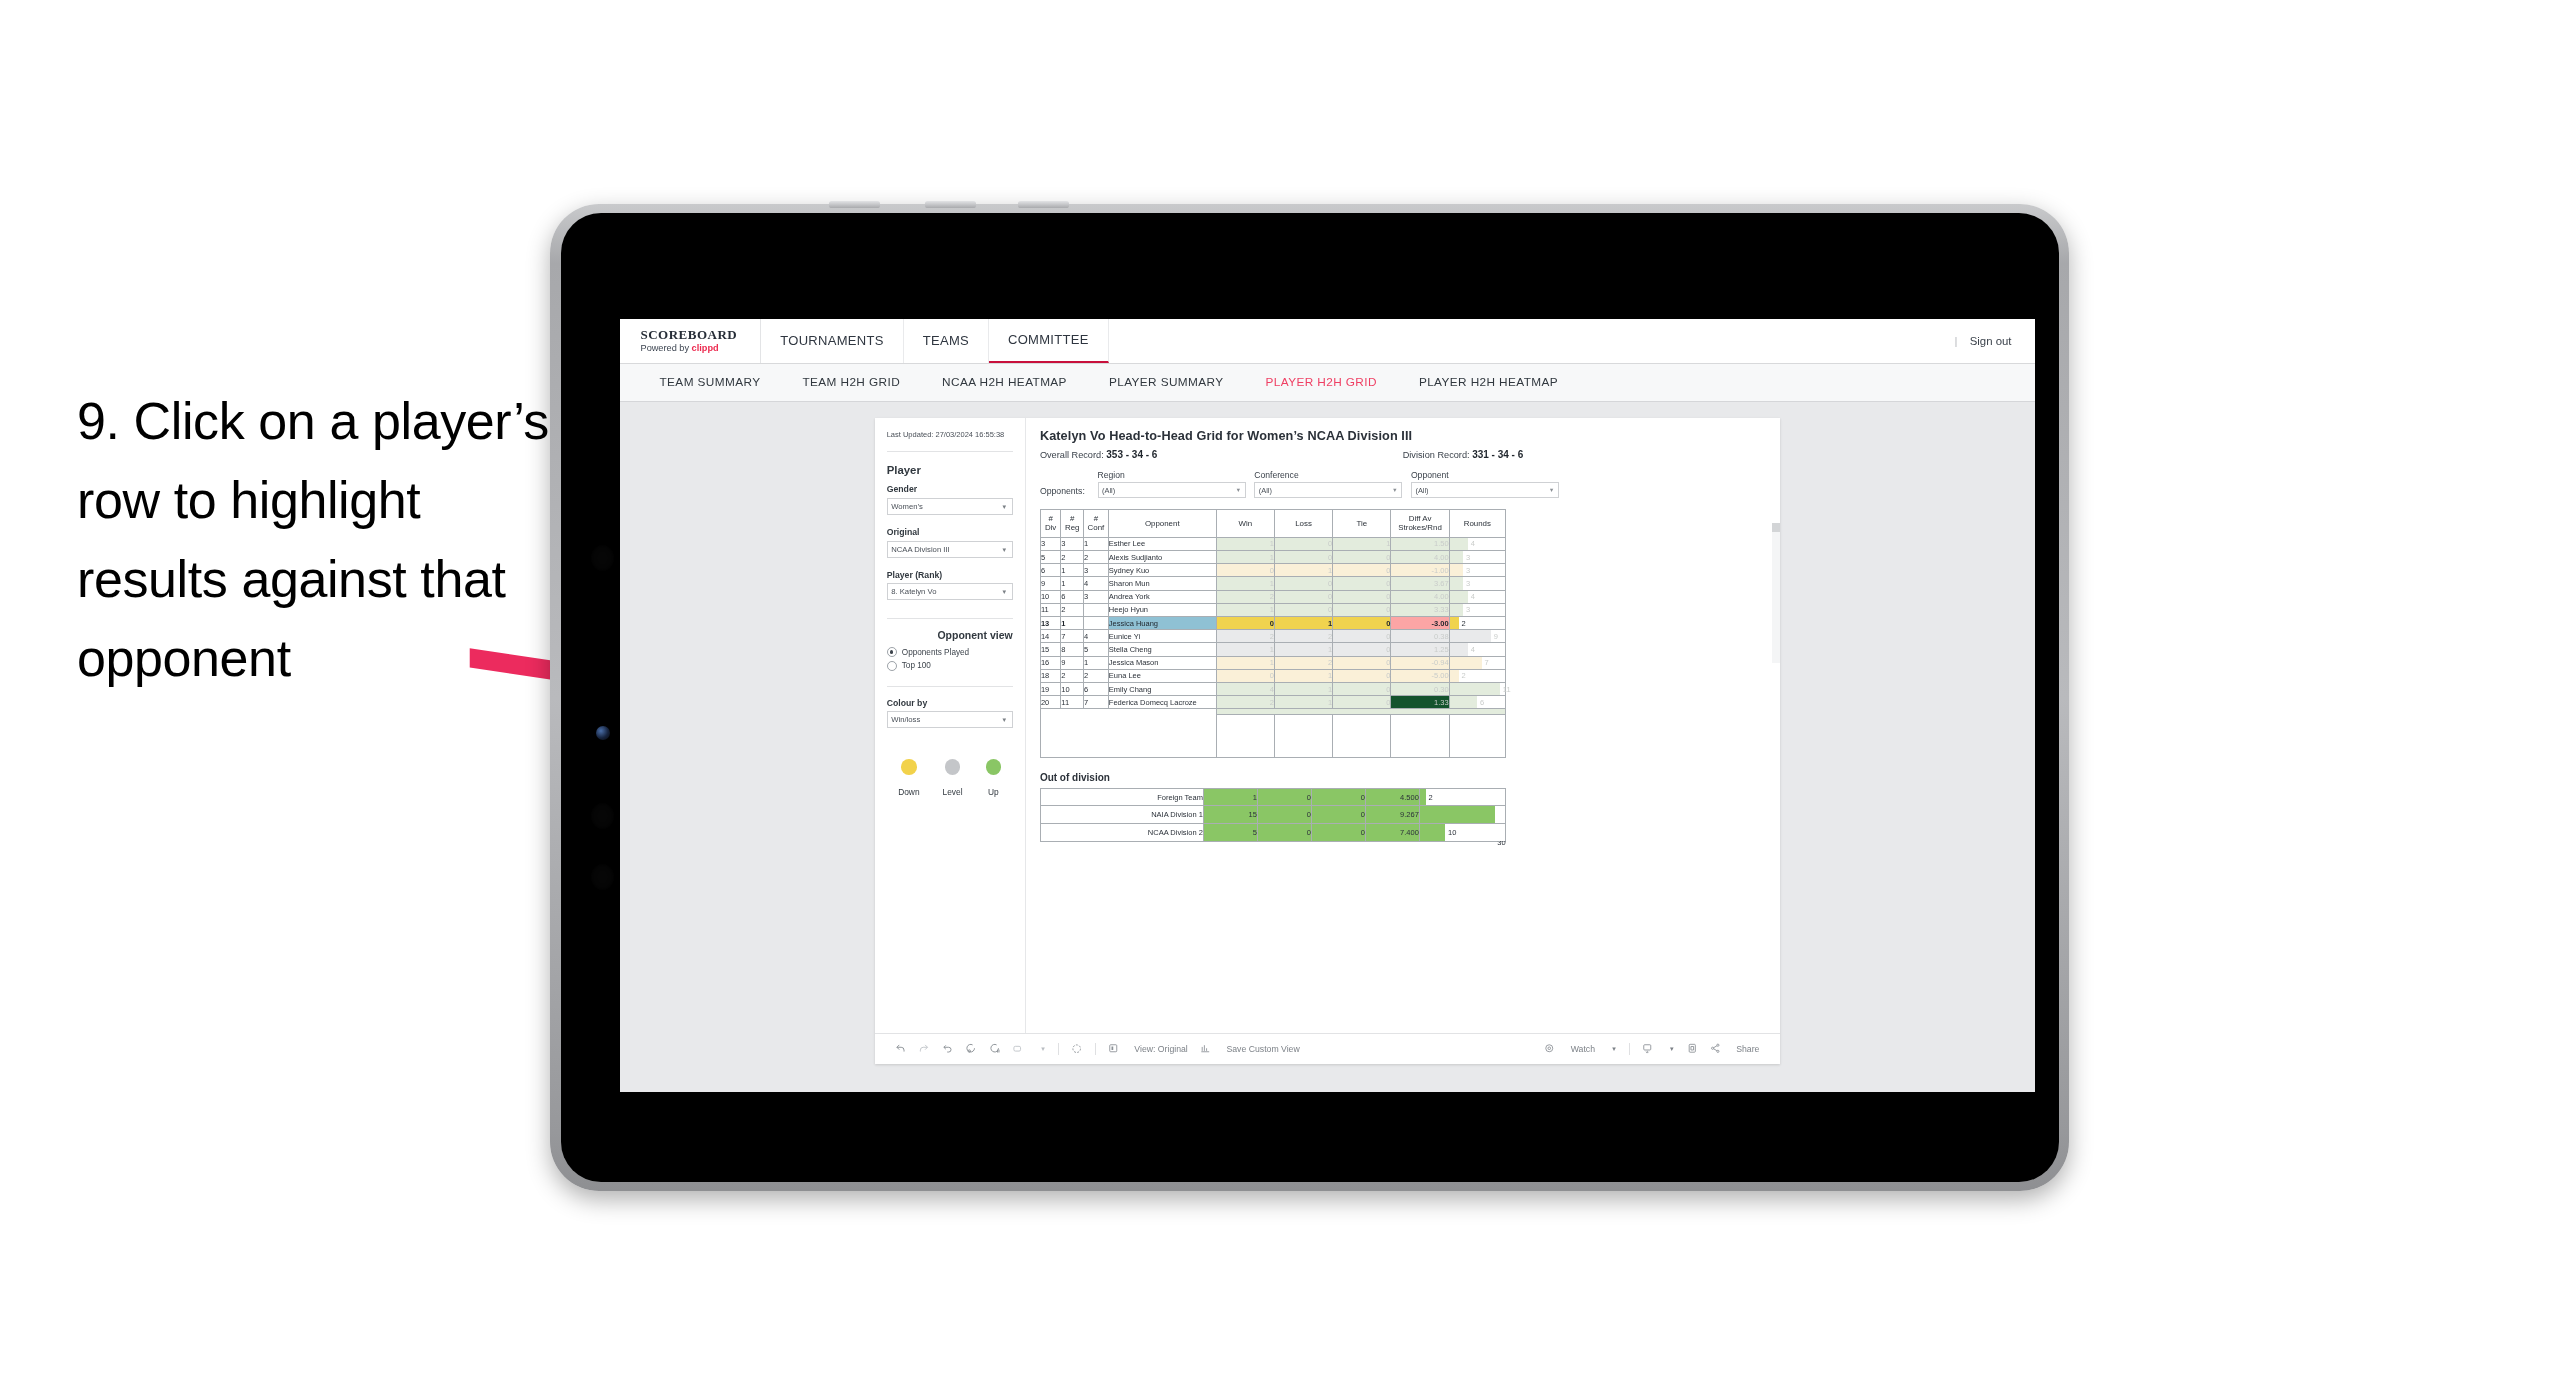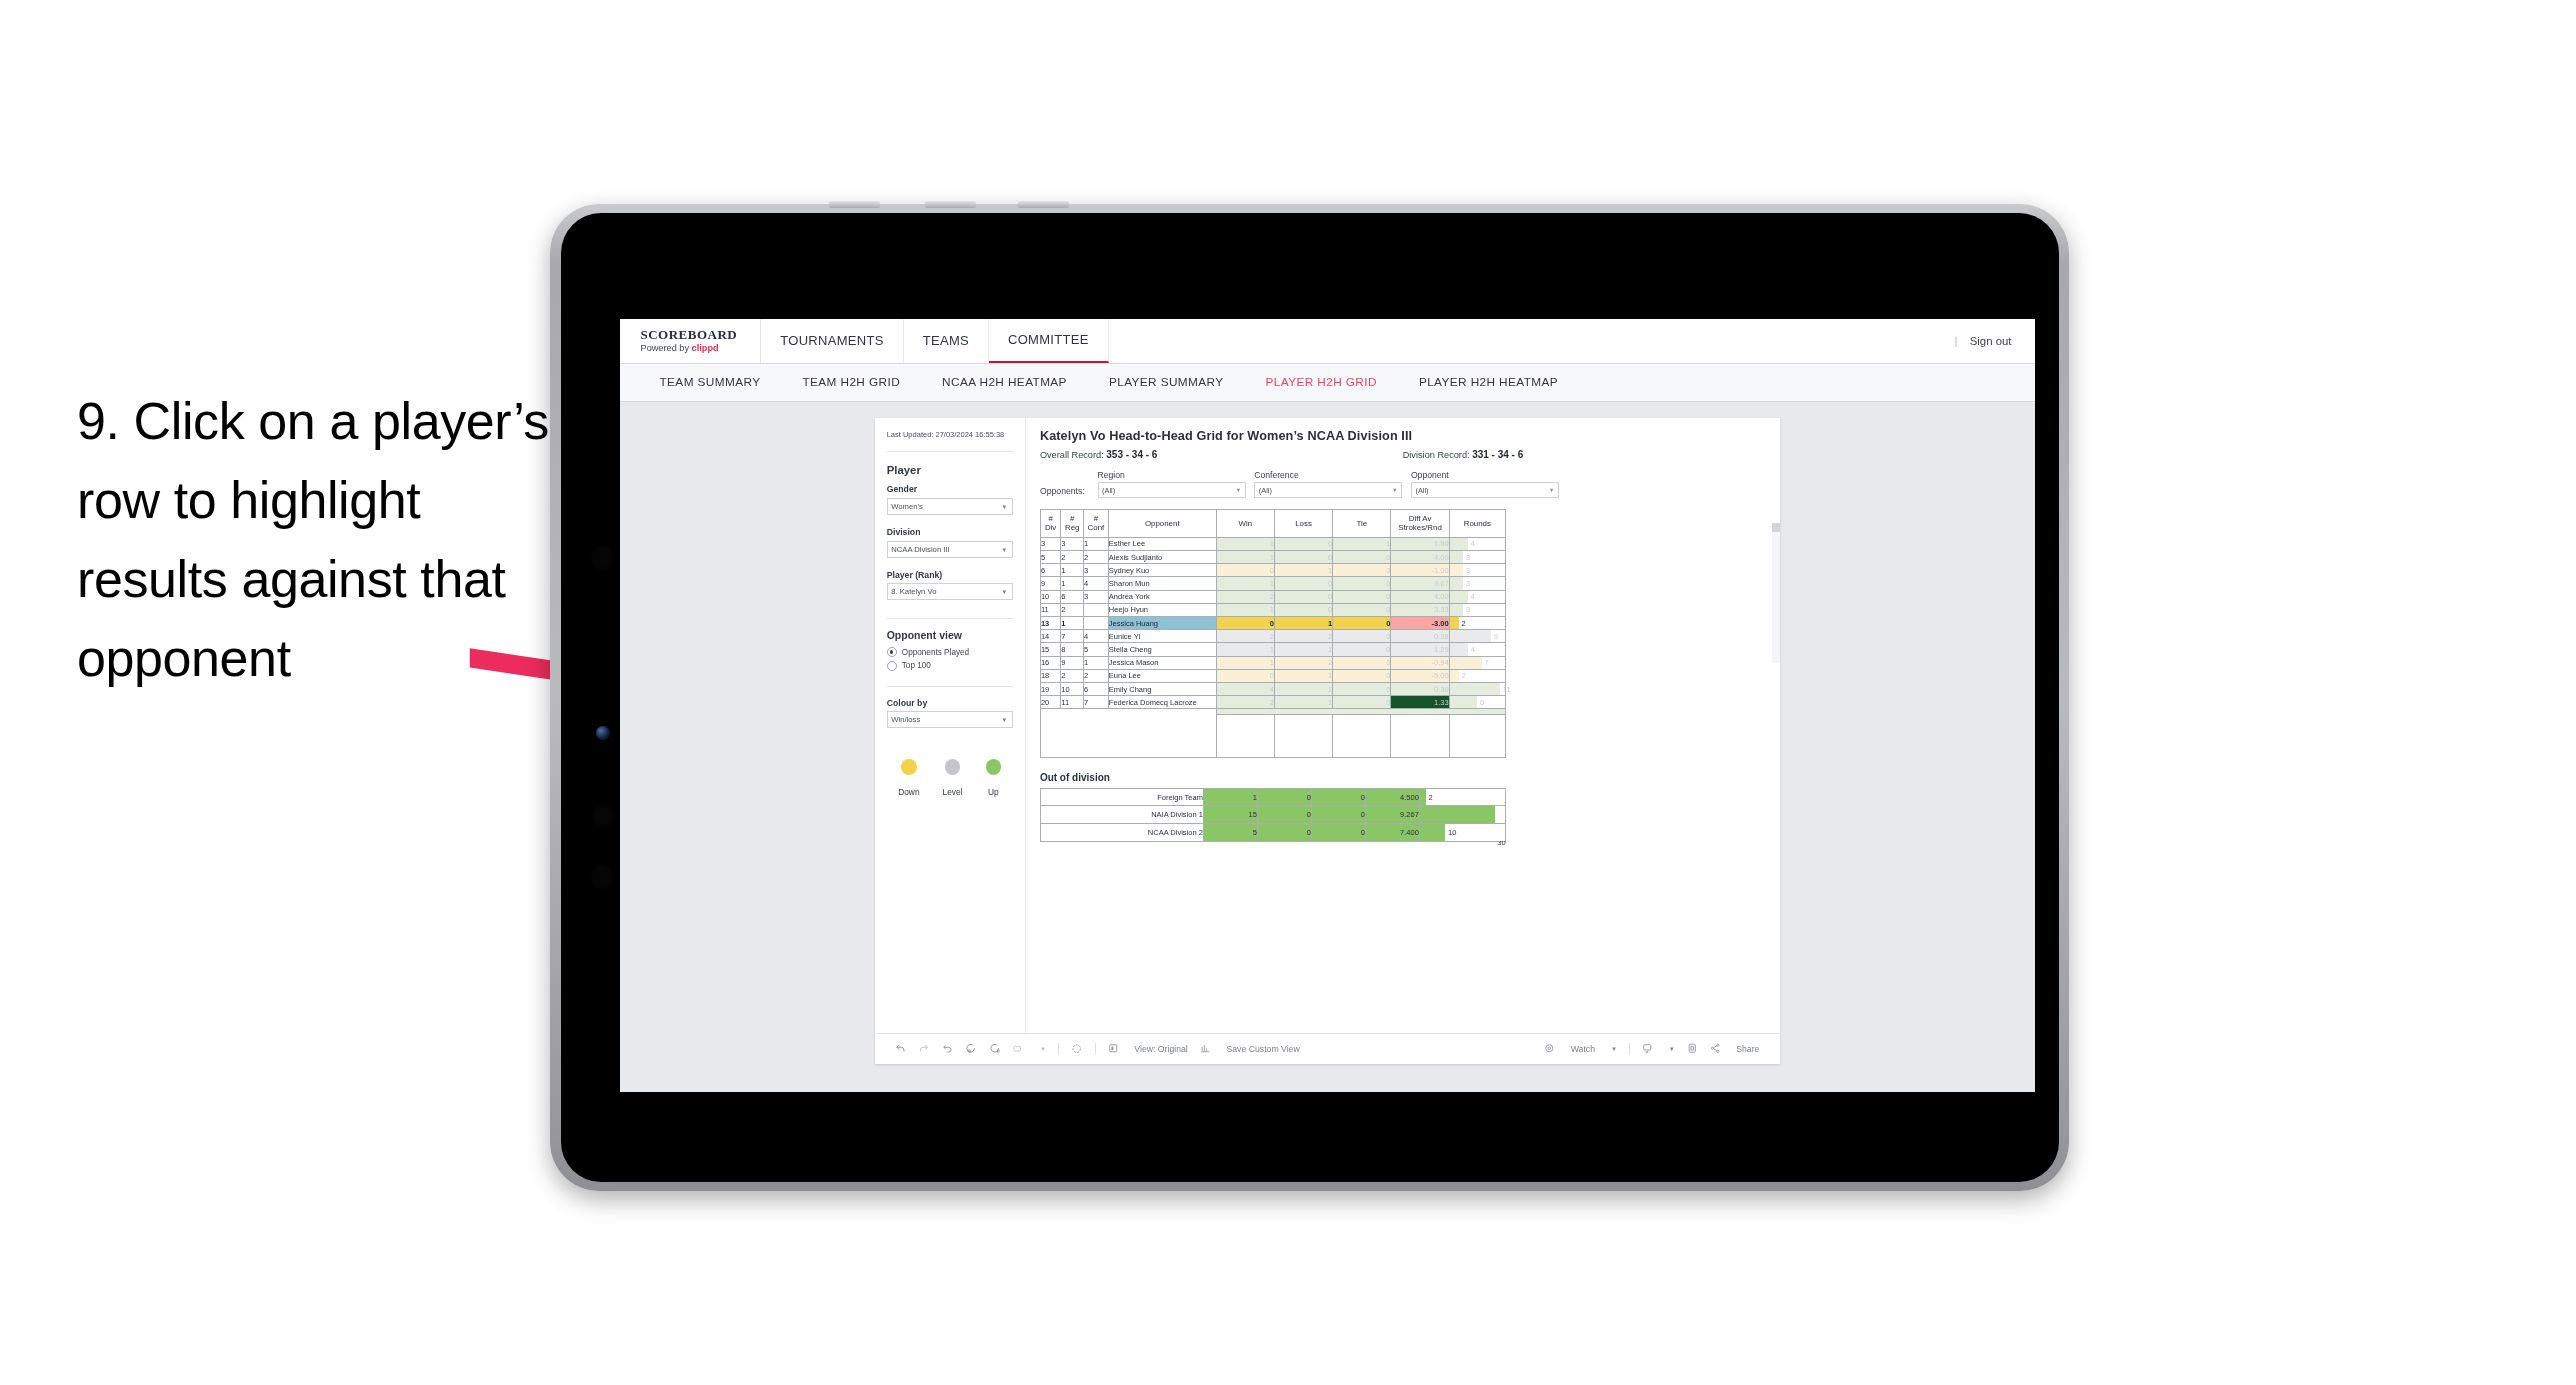--- a/index.html
+++ b/index.html
@@ -81,21 +81,21 @@
   #sidebar{width:126px;padding:12.2px 12.2px 0 12.2px;border-right:0.9px solid #e6e7e9;
     display:flex;flex-direction:column;}
   #lastupdated{font-size:7.5px;color:#4a5058;line-height:1.35;padding-bottom:10.5px;
     border-bottom:0.9px solid #e2e3e5;}
   .side-h{font-size:11.4px;font-weight:700;color:#31383f;margin:12.2px 0 8.7px 0;}
   .fld-label{font-size:8.7px;font-weight:700;color:#31383f;margin-bottom:3.5px;}
   .sel{height:15px;border:0.9px solid #cfd1d4;background:#fff;font-size:7.7px;color:#4a5058;
     display:flex;align-items:center;padding:0 3.5px;position:relative;margin-bottom:12.2px;cursor:pointer;}
   .sel .caret{position:absolute;right:4.4px;font-size:6.1px;color:#7b8086;}
   .hr{border-top:0.9px solid #e2e3e5;margin:5.2px 0 0 0;}
-  .side-h2{font-size:10.5px;font-weight:700;color:#31383f;margin:10.5px 0 6.1px 0;text-align:left;}
+  .side-h2{font-size:10.5px;font-weight:700;color:#31383f;margin:10.5px 0 6.1px 0;text-align:right;}
   .radio-row{display:flex;align-items:center;gap:5.2px;font-size:8.2px;color:#3d444c;
     margin-bottom:3.5px;cursor:pointer;}
   .rad{width:7.9px;height:7.9px;border-radius:50%;border:0.9px solid #9aa0a6;background:#fff;
     display:flex;align-items:center;justify-content:center;flex:none;}
   .rad.on::after{content:"";width:3.5px;height:3.5px;border-radius:50%;background:#3d444c;}
   #legend{display:flex;justify-content:space-around;margin-top:19px;}
   .lg{display:flex;flex-direction:column;align-items:center;gap:12px;}
   .lg .dot{width:15.7px;height:15.7px;border-radius:50%;}
   .lg .lbl{font-size:8.4px;color:#31383f;}
 
@@ -202,21 +202,21 @@
           <div id="sidebar">
             <div id="lastupdated">Last Updated: 27/03/2024 16:55:38</div>
             <div class="side-h">Player</div>
 
             <div class="fld-label">Gender</div>
             <div class="sel">
               <span>Women’s</span>
               <span class="caret">▼</span>
             </div>
 
-            <div class="fld-label">Division</div>
+            <div class="fld-label">Original</div>
             <div class="sel">
               <span>NCAA Division III</span>
               <span class="caret">▼</span>
             </div>
 
             <div class="fld-label">Player (Rank)</div>
             <div class="sel">
               <span>8. Katelyn Vo</span>
               <span class="caret">▼</span>
             </div>

